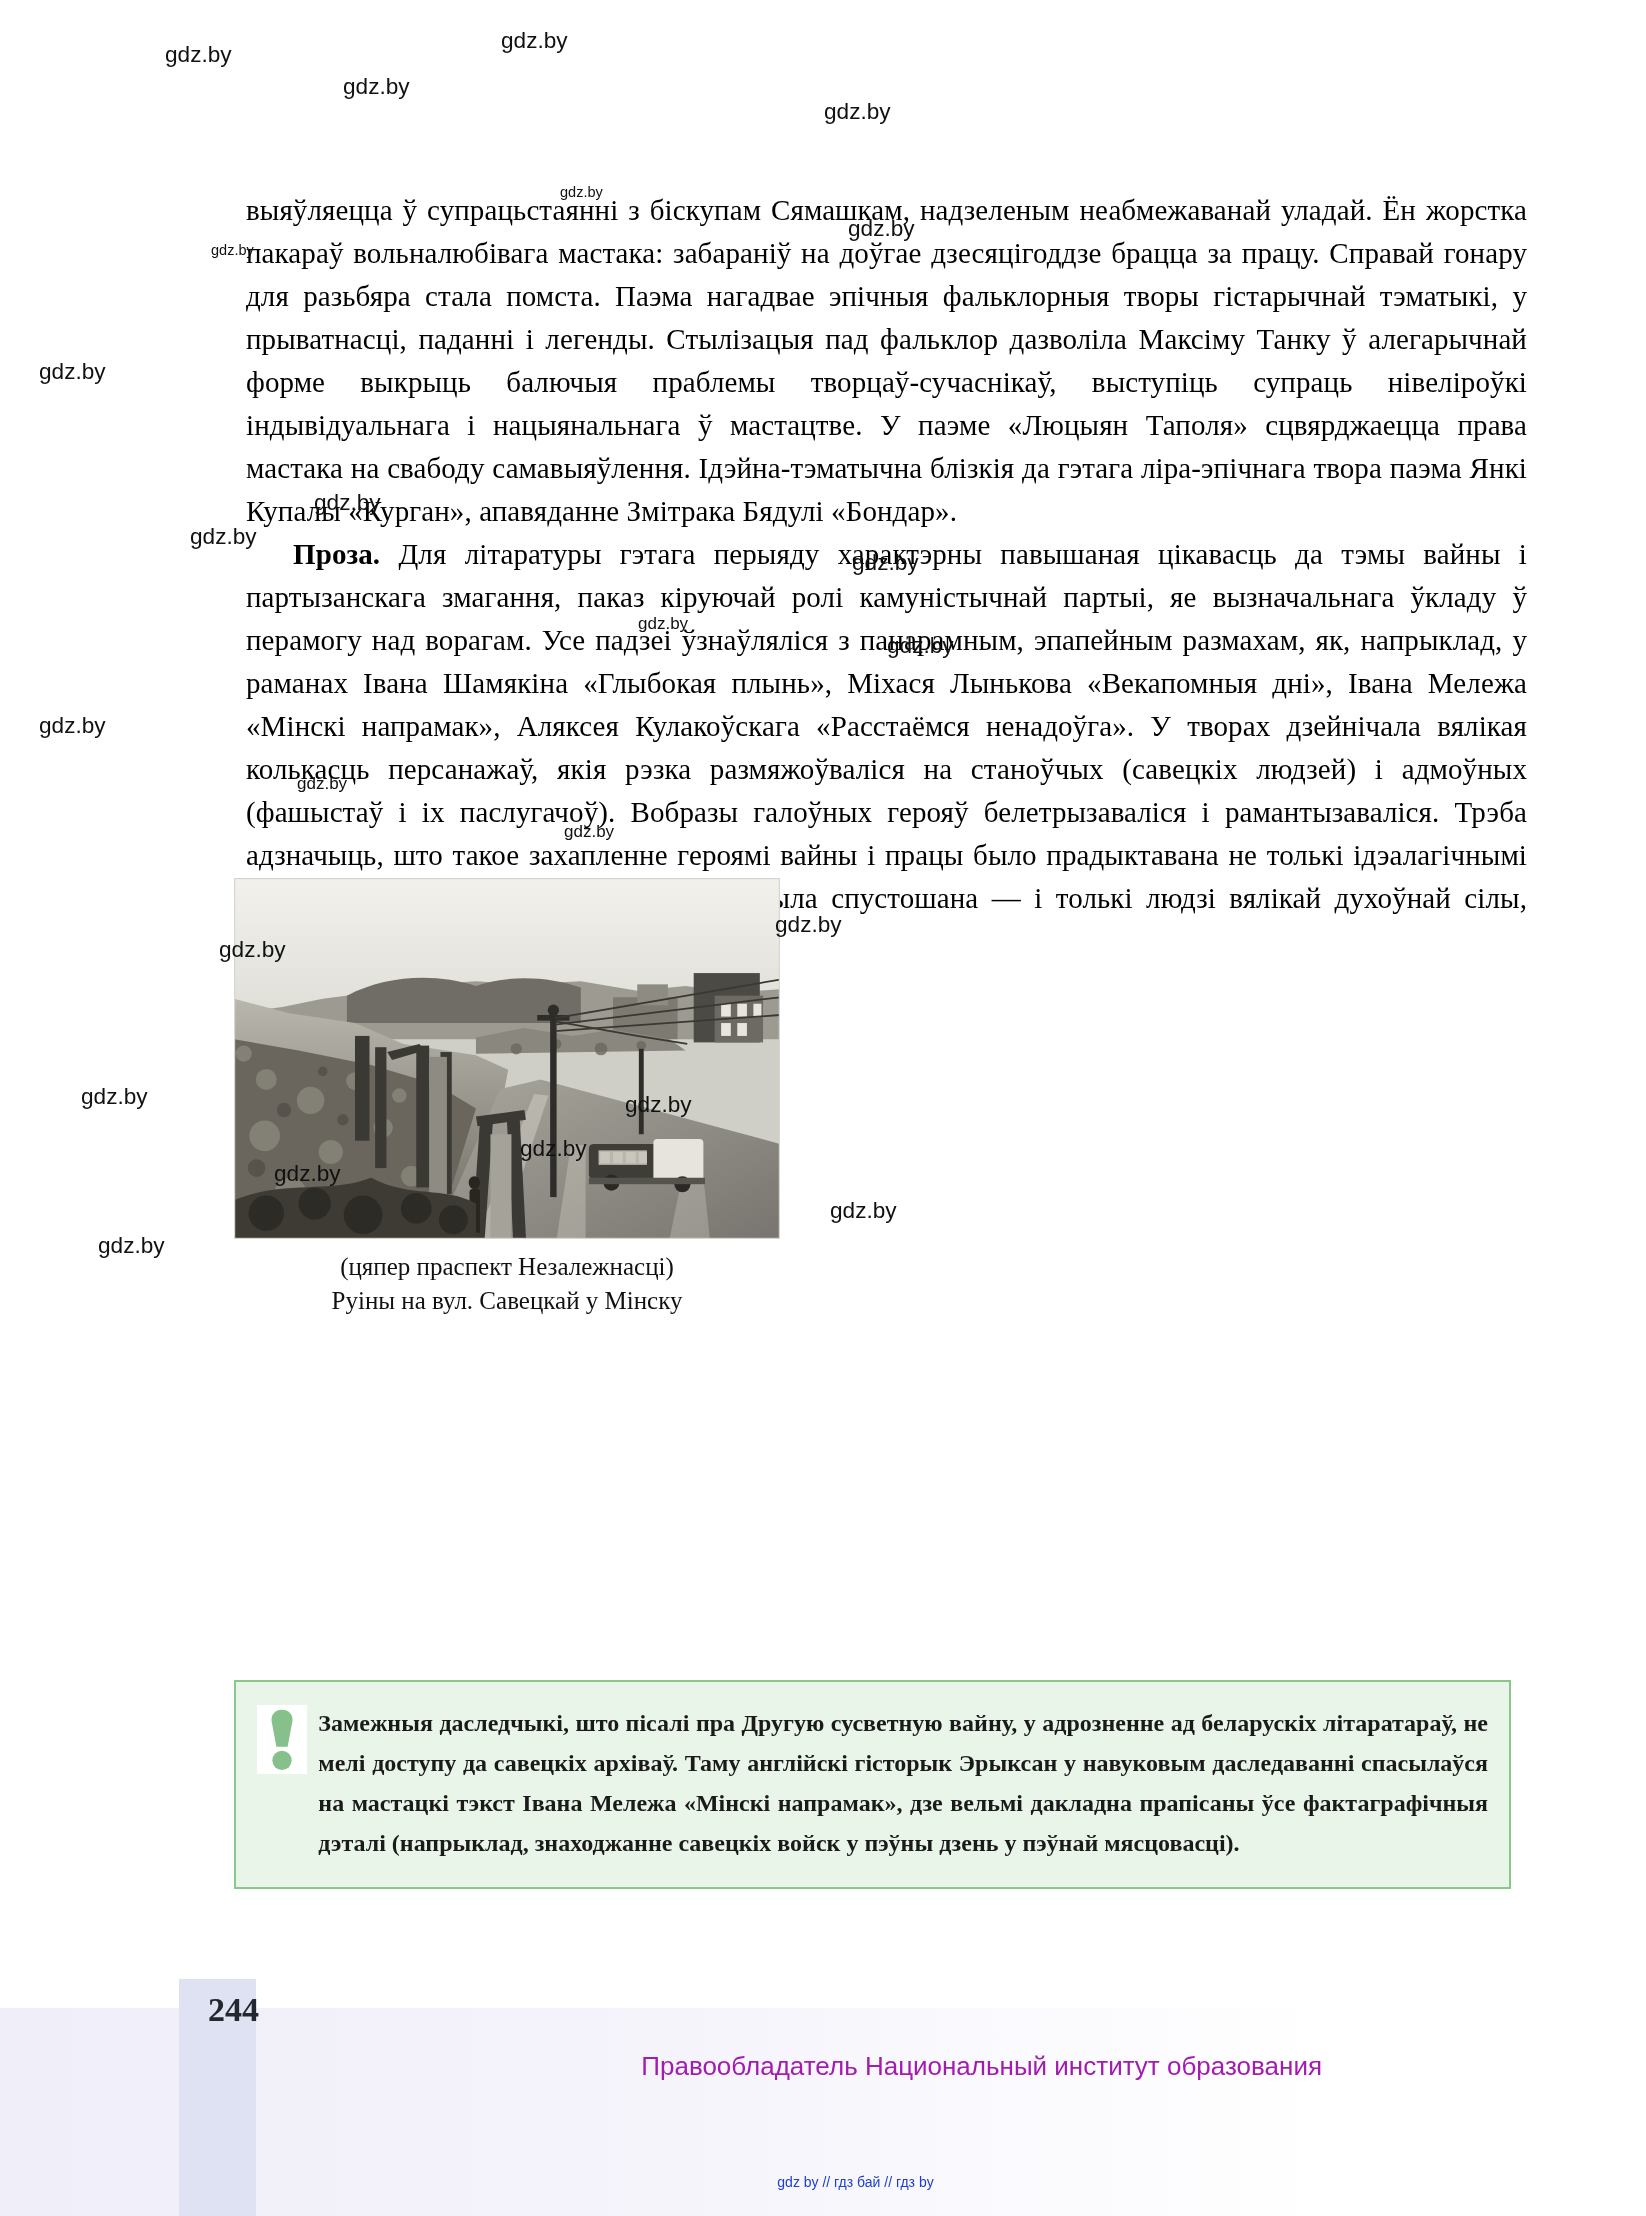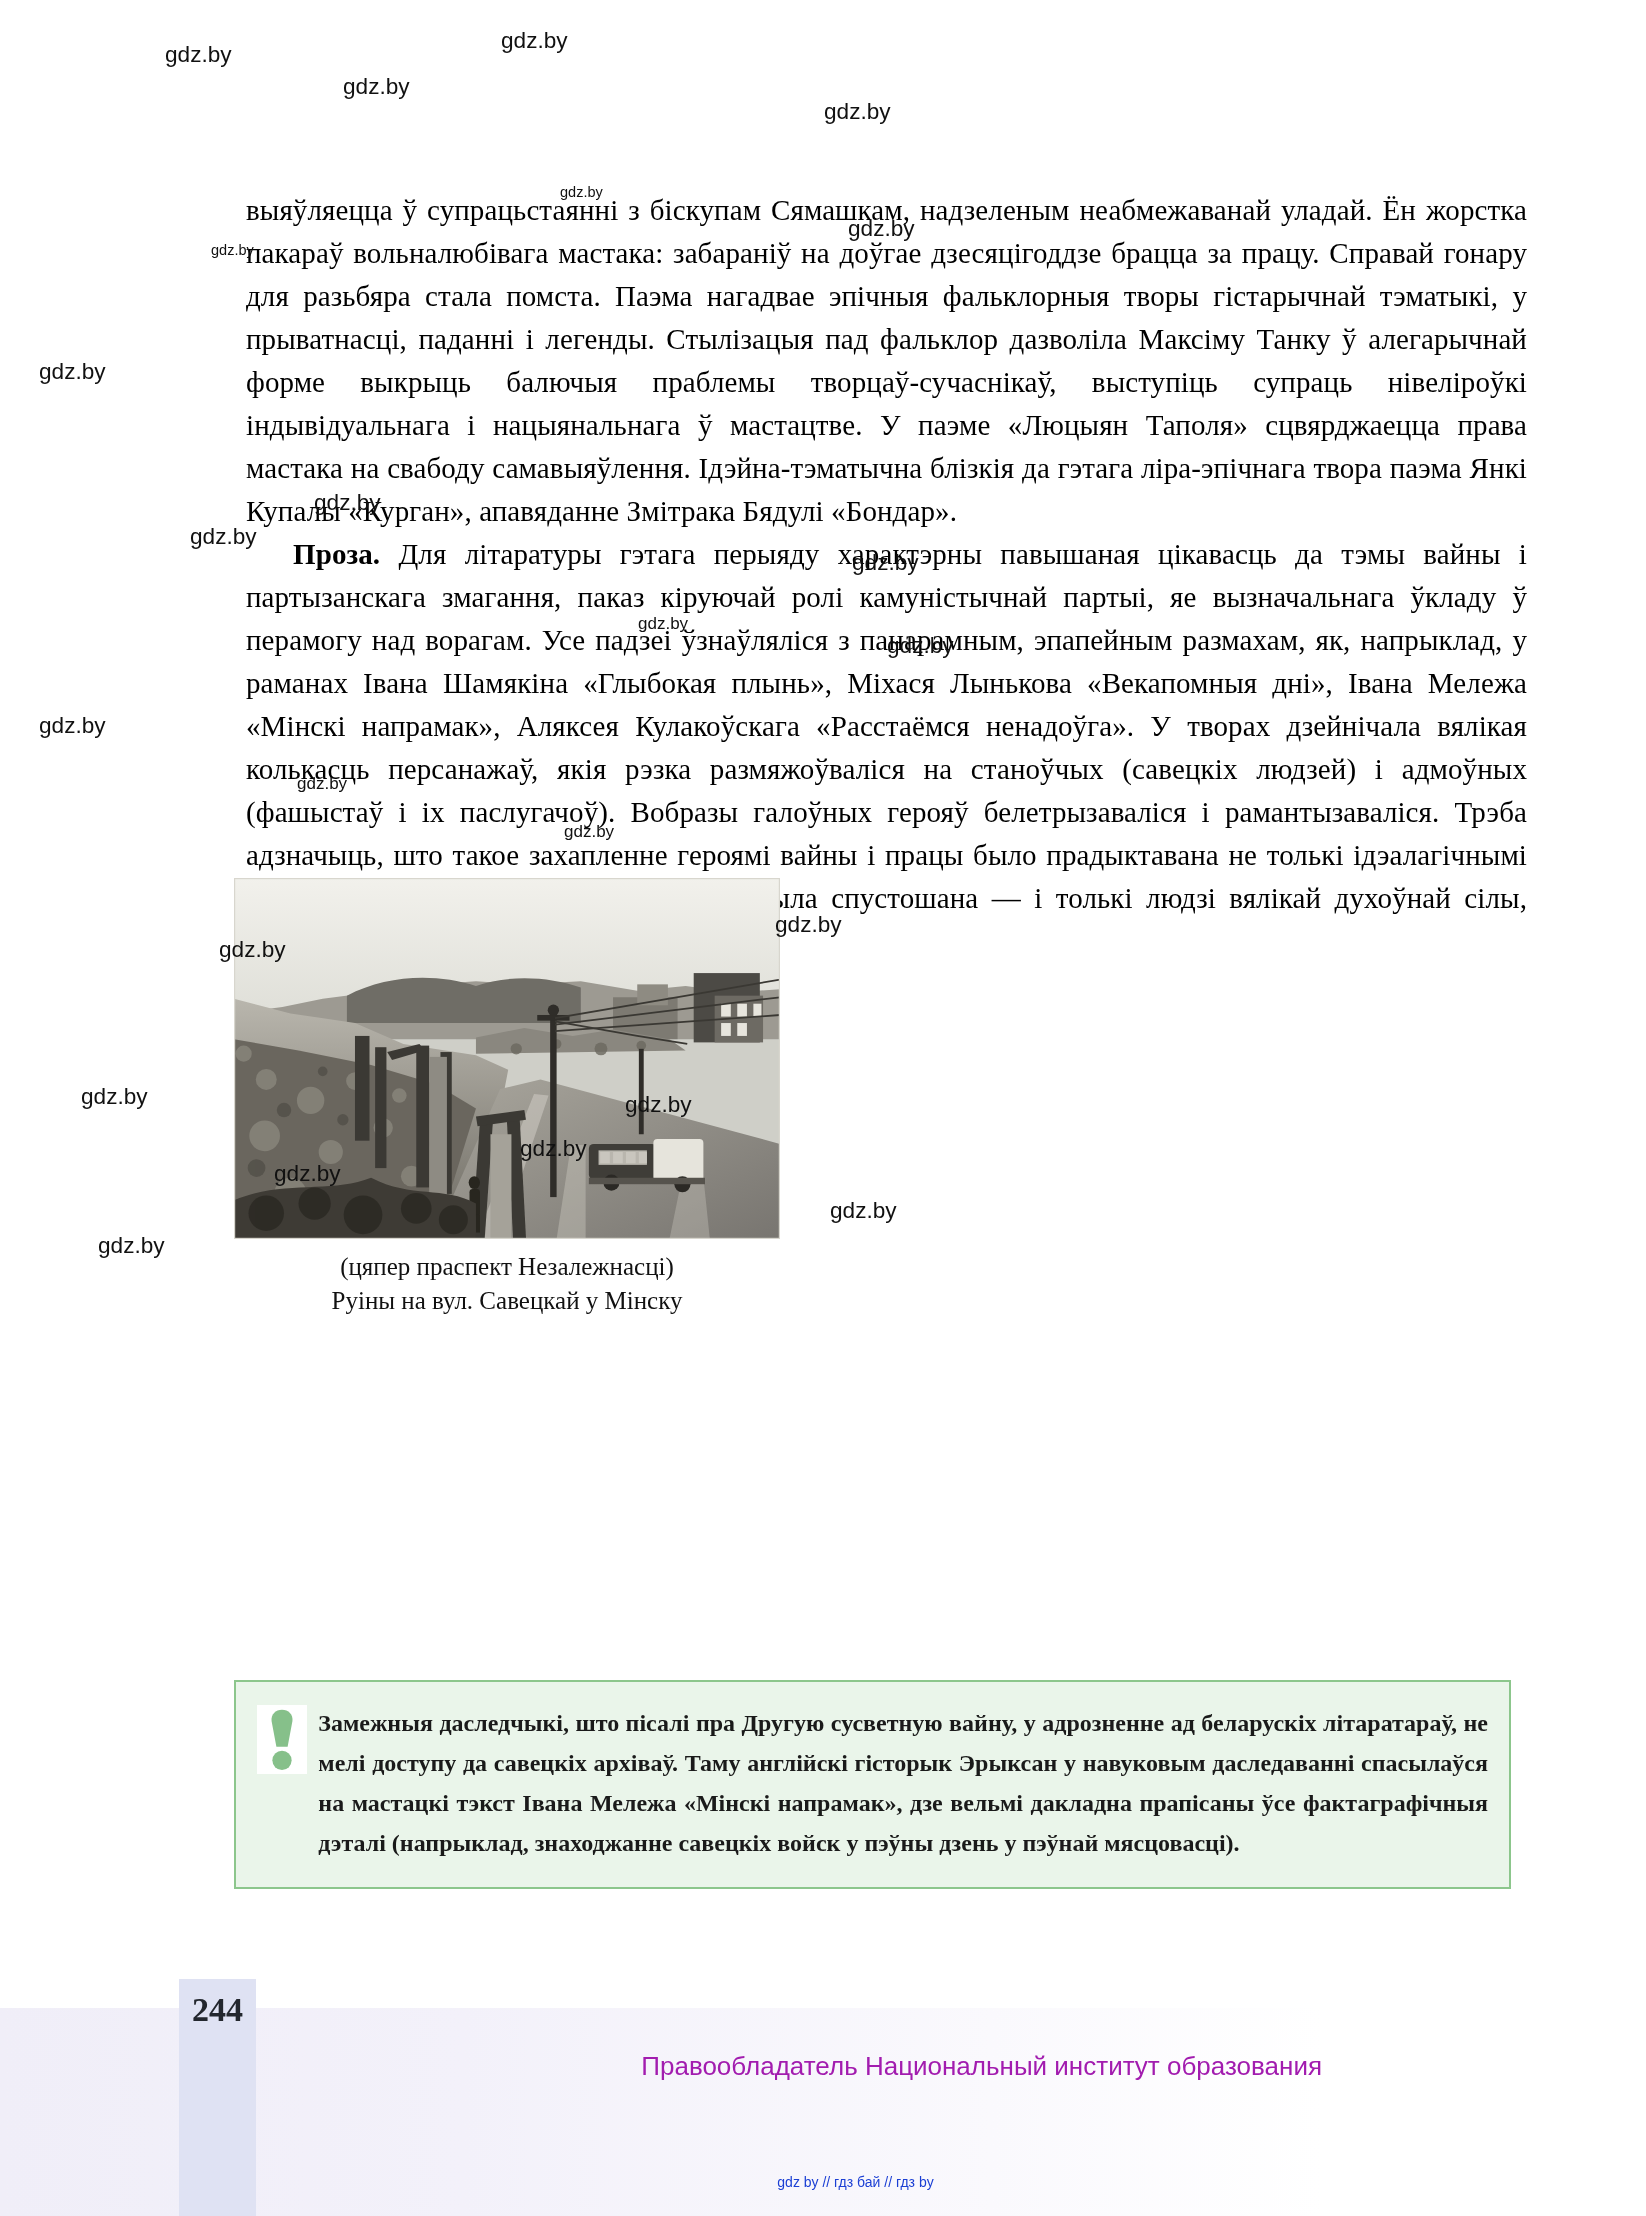--- a/index.html
+++ b/index.html
@@ -140,20 +140,21 @@
   .page-number {
     position: absolute;
     left: 179px;
     top: 1991px;
     width: 77px;
     text-align: center;
     font-size: 34px;
     font-weight: bold;
     color: #23272e;
     z-index: 5;
+    padding-left: 16px;
   }
   .copyright {
     position: absolute;
     left: 0;
     top: 2051px;
     width: 1322px;
     text-align: right;
     font-family: "Liberation Sans", sans-serif;
     font-size: 26px;
     color: #a21caf;

